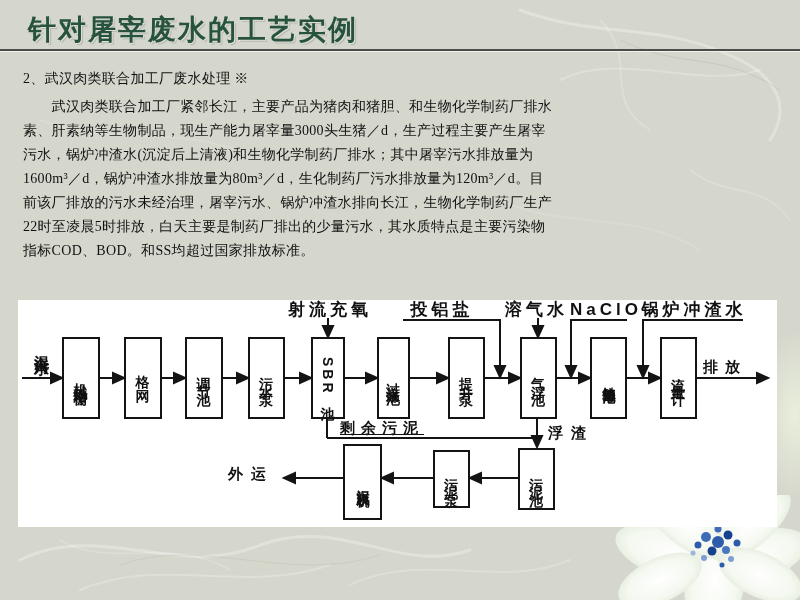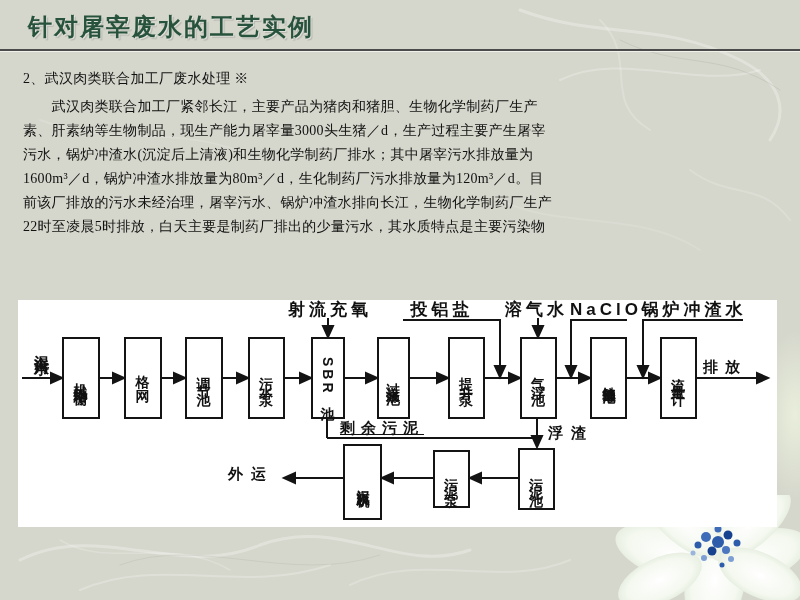--- a/index.html
+++ b/index.html
@@ -7,21 +7,21 @@
     width:800px;height:600px;position:relative;overflow:hidden;
     background:#d5d7cc;
     font-family:"Liberation Serif", serif;
     color:#111;
   }
   .texture{position:absolute;left:0;top:0;z-index:0;}
   
   .title{
     position:absolute;left:28px;top:11px;z-index:3;
     font-family:"Liberation Sans", sans-serif;
-    font-size:24px;font-weight:bold;letter-spacing:2px;
+    font-size:28px;font-weight:bold;letter-spacing:2px;
     color:#27523b;
     text-shadow:1px 1px 0 rgba(255,255,255,.55), 2px 2px 1px rgba(0,0,0,.15);
     white-space:nowrap;
   }
   .divider{
     position:absolute;left:0;top:49px;width:800px;height:2px;background:#4b4b4b;z-index:3;
   }
   .divider:after{content:"";position:absolute;left:0;top:2px;width:800px;height:1px;background:#f0f2ea;}
   
   .bodytext{
@@ -123,26 +123,27 @@
     <circle cx="93" cy="58" r="2.5" fill="#9ab4dd"></circle>
   </g>
 </svg>
 
 <div class="title">针对屠宰废水的工艺实例</div>
 <div class="divider"></div>
 
 <div class="bodytext">
   <div class="bheading">2、武汉肉类联合加工厂废水处理 ※</div>
   <div>
-      <div class="tline">　　武汉肉类联合加工厂紧邻长江，主要产品为猪肉和猪胆、生物化学制药厂生产</div>
+      <div class="tline">　　武汉肉类联合加工厂紧邻长江，主要产品为猪肉和猪胆、和生物化学制药厂排水</div>
       <div class="tline">素、肝素纳等生物制品，现生产能力屠宰量3000头生猪／d，生产过程主要产生屠宰</div>
       <div class="tline">污水，锅炉冲渣水(沉淀后上清液)和生物化学制药厂排水；其中屠宰污水排放量为</div>
       <div class="tline">1600m³／d，锅炉冲渣水排放量为80m³／d，生化制药厂污水排放量为120m³／d。目</div>
       <div class="tline">前该厂排放的污水未经治理，屠宰污水、锅炉冲渣水排向长江，生物化学制药厂生产</div>
       <div class="tline">22时至凌晨5时排放，白天主要是制药厂排出的少量污水，其水质特点是主要污染物</div>
+      <div class="tline">指标COD、BOD。和SS均超过国家排放标准。</div>
     </div>
 </div>
 
 <div class="panel">
 
   <svg class="connectors" width="759" height="227" viewBox="0 0 759 227">
     <g stroke="#141414" stroke-width="2" fill="#141414">
 
       <line x1="4" y1="78" x2="38" y2="78"></line>
         <polygon points="44,78 33,73 33,83"></polygon>

